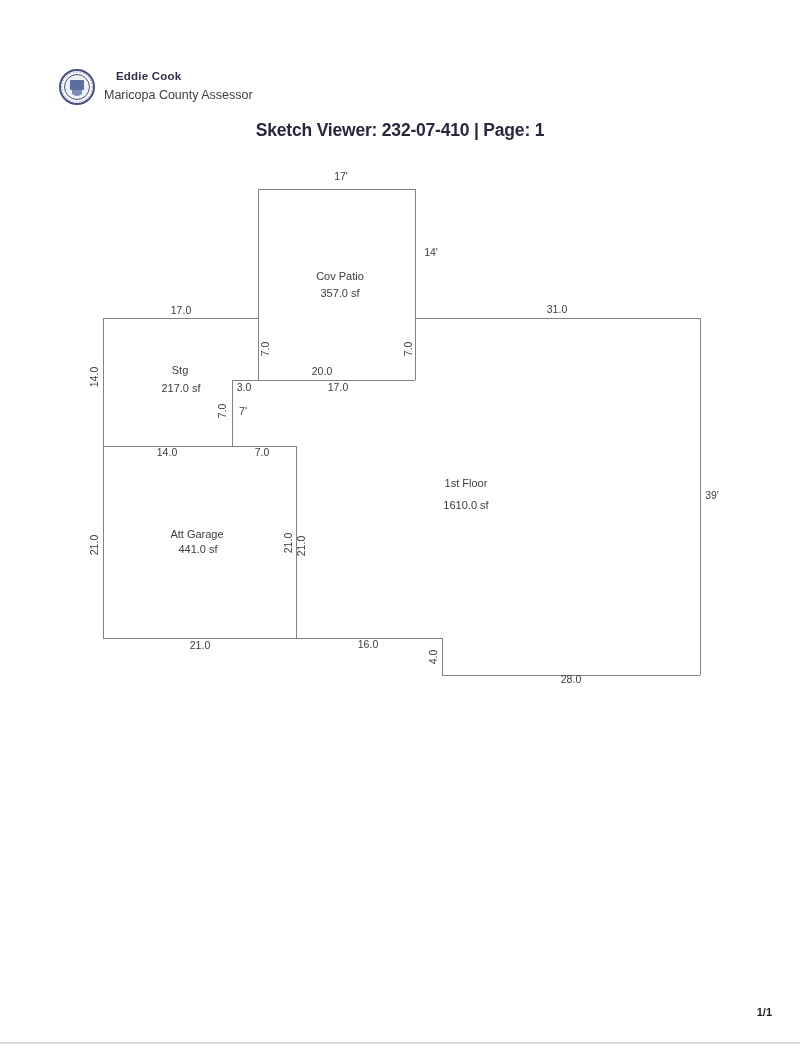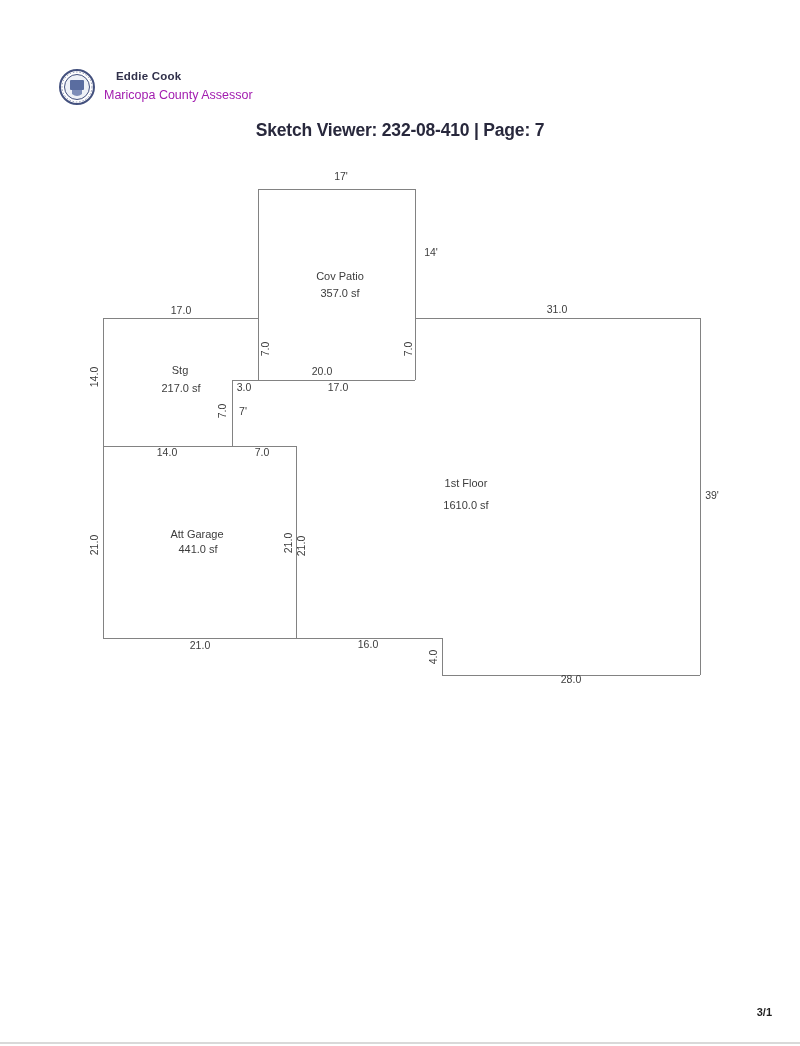--- a/index.html
+++ b/index.html
@@ -3,21 +3,21 @@
 <meta charset="utf-8">
 <style>
   html,body{margin:0;padding:0;background:#ffffff;}
   #page{position:relative;width:800px;height:1046px;background:#ffffff;overflow:hidden;
         font-family:"Liberation Sans",sans-serif;}
 
   
   #seal{position:absolute;left:59px;top:69px;width:36px;height:36px;}
   #officer-name{position:absolute;left:104px;top:70px;font-size:11.5px;font-weight:bold;
         color:#30304a;letter-spacing:.2px;margin-left:12px;}
-  #office-name{position:absolute;left:104px;top:88px;font-size:12.5px;color:#a21caf;}
+  #office-name{position:absolute;left:104px;top:88px;font-size:12.5px;color:#404040;}
 
   
   #title{position:absolute;left:0;top:120px;width:800px;text-align:center;
         font-size:17.5px;font-weight:bold;color:#28283c;letter-spacing:-0.2px;}
 
   
   #sketch{position:absolute;left:0;top:0;width:800px;height:1046px;}
   #sketch text{font-family:"Liberation Sans",sans-serif;text-anchor:middle;dominant-baseline:middle;}
   #sketch .dim-label{font-size:10.5px;}
   #sketch .area-label{font-size:11px;}
@@ -37,21 +37,21 @@
   <svg id="seal" viewBox="0 0 36 36">
     <circle cx="18" cy="18" r="17" fill="#ffffff" stroke="#44517e" stroke-width="2"></circle>
     <circle cx="18" cy="18" r="12.5" fill="#eef1f7" stroke="#44517e" stroke-width="1"></circle>
     <rect x="11" y="11" width="14" height="10" rx="1" fill="#5a6da0"></rect>
     <path d="M13 21 h10 v4 q-5 4 -10 0 z" fill="#7d8db8"></path>
     <circle cx="18" cy="18" r="15" fill="none" stroke="#44517e" stroke-width="0.6" stroke-dasharray="1.5 1.8"></circle>
   </svg>
   <div id="officer-name">Eddie Cook</div>
   <div id="office-name">Maricopa County Assessor</div>
 
-  <div id="title">Sketch Viewer: 232-08-410 | Page: 7</div>
+  <div id="title">Sketch Viewer: 232-07-410 | Page: 1</div>
 
   <svg id="sketch" viewBox="0 0 800 1046">
       <line x1="258" y1="189" x2="415" y2="189" stroke="#828282" stroke-width="1" shape-rendering="crispEdges"></line>
       <line x1="258" y1="189" x2="258" y2="380" stroke="#828282" stroke-width="1" shape-rendering="crispEdges"></line>
       <line x1="415" y1="189" x2="415" y2="380" stroke="#828282" stroke-width="1" shape-rendering="crispEdges"></line>
       <line x1="232" y1="380" x2="415" y2="380" stroke="#828282" stroke-width="1" shape-rendering="crispEdges"></line>
       <line x1="103" y1="318" x2="258" y2="318" stroke="#828282" stroke-width="1" shape-rendering="crispEdges"></line>
       <line x1="415" y1="318" x2="700" y2="318" stroke="#828282" stroke-width="1" shape-rendering="crispEdges"></line>
       <line x1="103" y1="318" x2="103" y2="638" stroke="#828282" stroke-width="1" shape-rendering="crispEdges"></line>
       <line x1="232" y1="380" x2="232" y2="446" stroke="#828282" stroke-width="1" shape-rendering="crispEdges"></line>
@@ -86,16 +86,16 @@
       <text x="340" y="277" class="area-label" fill="#3c3c3c">Cov Patio</text>
       <text x="340" y="294" class="area-label" fill="#3c3c3c">357.0 sf</text>
       <text x="180" y="371" class="area-label" fill="#3c3c3c">Stg</text>
       <text x="181" y="389" class="area-label" fill="#3c3c3c">217.0 sf</text>
       <text x="197" y="535" class="area-label" fill="#3c3c3c">Att Garage</text>
       <text x="198" y="550" class="area-label" fill="#3c3c3c">441.0 sf</text>
       <text x="466" y="484" class="area-label" fill="#3c3c3c">1st Floor</text>
       <text x="466" y="506" class="area-label" fill="#3c3c3c">1610.0 sf</text>
     </svg>
 
-  <div id="page-indicator">3/1</div>
+  <div id="page-indicator">1/1</div>
   <div id="bottom-separator"></div>
 
 </div>
 
 </body></html>

